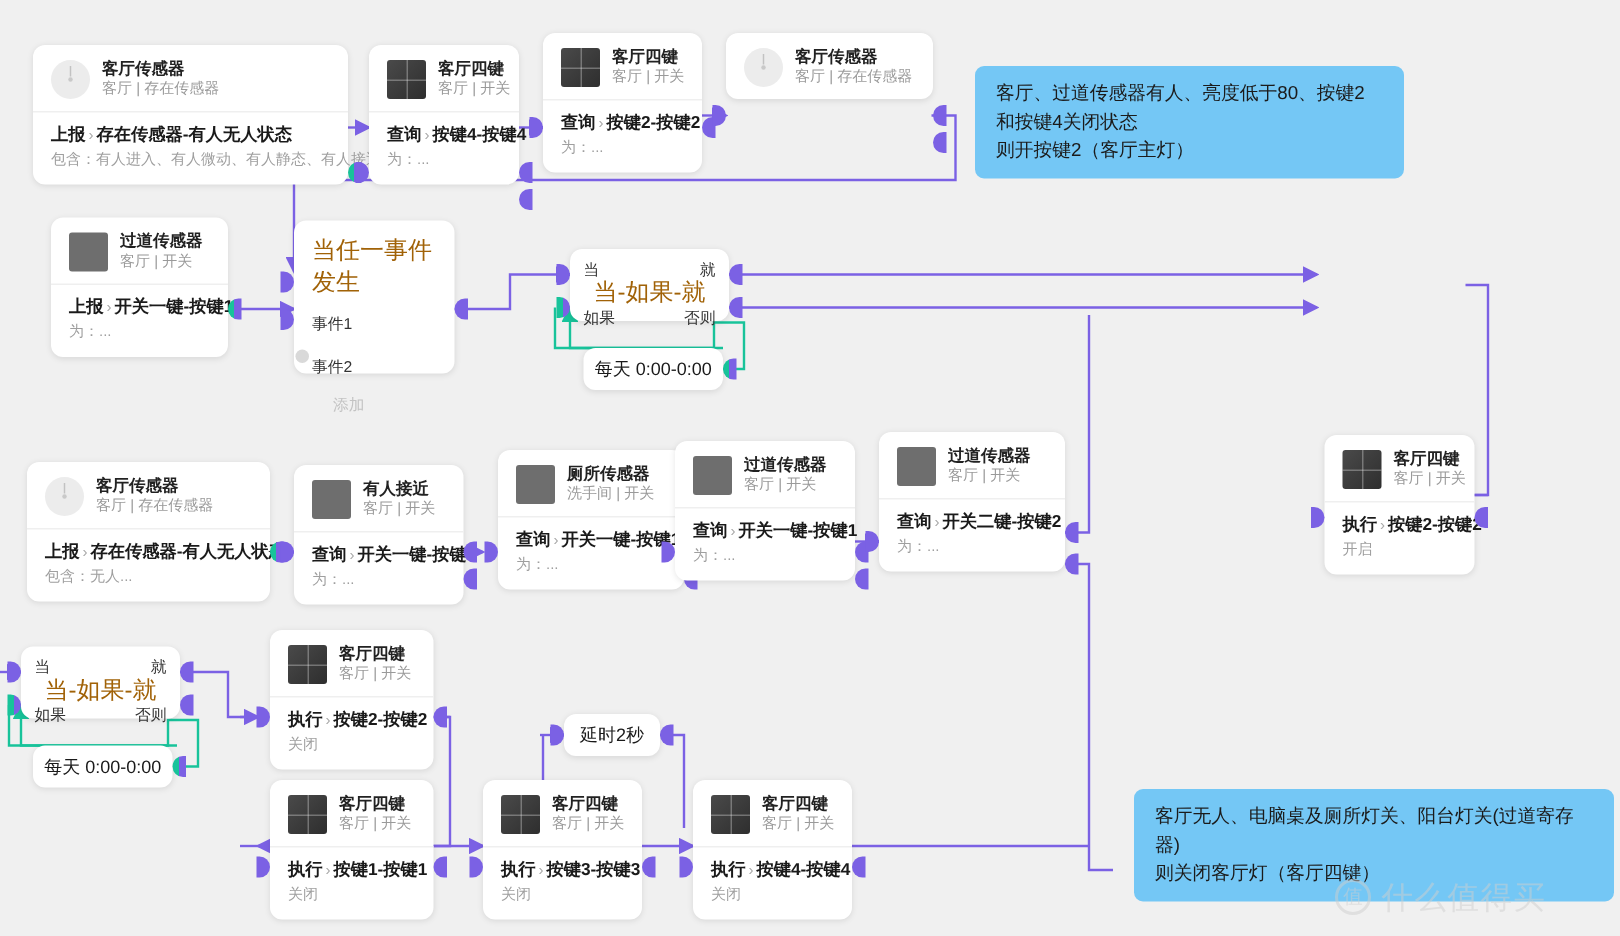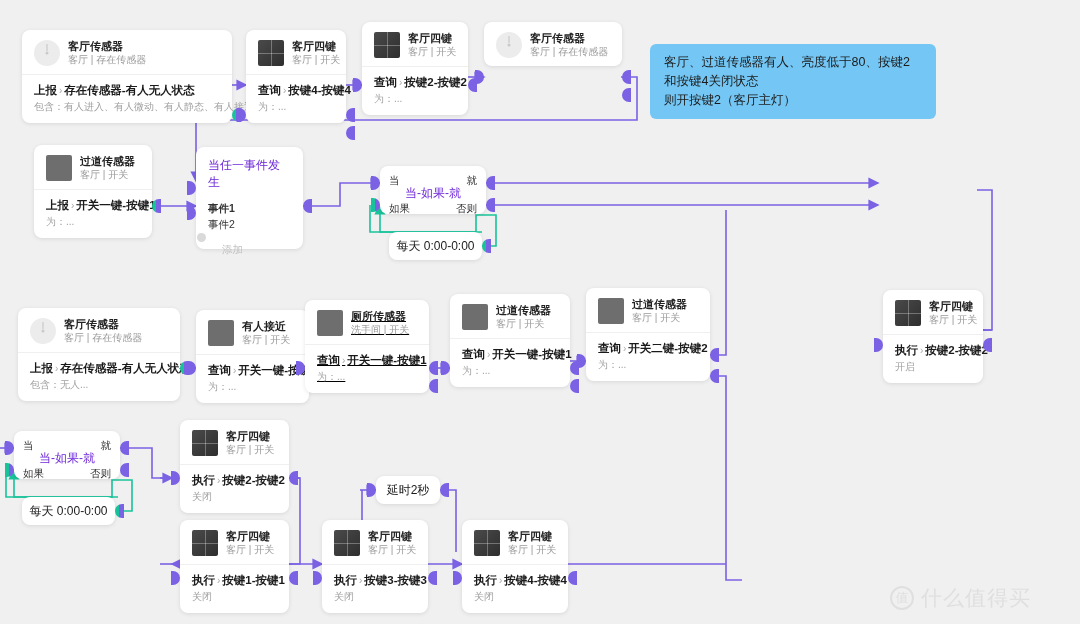--- a/index.html
+++ b/index.html
@@ -50,21 +50,21 @@
   .dev-action .verb { font-weight: bold; }
   .dev-action .arrow { color: #aaa; margin: 0 2px; font-size: 10px; }
   .dev-action .tgt { font-weight: bold; }
   .dev-val { font-size: 10px; color: #9f9f9f; line-height: 14px; white-space: nowrap; margin-top: 1px; }
 
   
   .logic {
     position: absolute; background:#fff; border-radius: 8px;
     box-shadow: 0 1px 4px rgba(0,0,0,.10);
   }
-  .logic-title { font-size: 12px; color:#6d28d9; text-align:center; }
+  .logic-title { font-size: 16px; color:#a16207; text-align:center; }
   .port-row { font-size: 10.5px; color:#333; line-height: 14px; }
   .port-row.muted { color:#c3c3c3; }
 
   .plain {
     position:absolute; background:#fff; border-radius:8px;
     box-shadow: 0 1px 4px rgba(0,0,0,.10);
     display:flex; align-items:center; justify-content:center;
     font-size: 12px; color:#1a1a1a;
   }
 
@@ -271,21 +271,21 @@
       </div>
       <div class="dev-val">为：...</div>
     </div>
     <div class="port right out-green" style="right:-9px; top:54px;">
         <span class="cap"></span>
       </div>
   </div>
 
   <div class="logic" style="left:196px; top:147px; width:107px; height:102px; padding:10px 12px;">
     <div class="logic-title" style="text-align:left; margin-bottom:10px;">当任一事件发生</div>
-    <div class="port-row" style="margin-bottom:2px;font-weight:bold;">事件1</div>
+    <div class="port-row" style="margin-bottom:15px;">事件1</div>
     <div class="port-row" style="margin-bottom:11px;">事件2</div>
     <div class="port-row muted" style="padding-left:14px;">添加</div>
     <div class="port left" style="left:-9px; top:34px;">
         <span class="cap"></span>
       </div>
     <div class="port left" style="left:-9px; top:59px;">
         <span class="cap"></span>
       </div>
     <div class="port grey" style="left:1px; top:84px;">
         <span class="cap"></span>
@@ -386,21 +386,21 @@
         <span class="cap"></span>
       </div>
     <div class="port right" style="right:-9px; top:51px;">
         <span class="cap"></span>
       </div>
     <div class="port right" style="right:-9px; top:69px;">
         <span class="cap"></span>
       </div>
   </div>
 
-  <div class="node" style="left:305px; top:300px; width:124px;text-decoration:underline;">
+  <div class="node" style="left:332px; top:300px; width:124px;">
     <div class="dev-head">
       <div class="dev-icon icon-switch"></div>
       <div class="dev-meta">
         <div class="dev-title">厕所传感器</div>
         <div class="dev-sub">洗手间 | 开关</div>
       </div>
     </div>
     <div class="dev-body">
       <div class="dev-action">
         <span class="verb">查询</span><span class="arrow">›</span><span class="tgt">开关一键-按键1</span>
@@ -590,19 +590,21 @@
       <div class="dev-val">关闭</div>
     </div>
     <div class="port left" style="left:-9px; top:51px;">
         <span class="cap"></span>
       </div>
     <div class="port right" style="right:-9px; top:51px;">
         <span class="cap"></span>
       </div>
   </div>
 
+  <div class="annot" style="left:756px; top:526px; width:320px;">客厅无人、电脑桌及厕所灯关、阳台灯关(过道寄存器)
+则关闭客厅灯（客厅四键）</div>
 
   <div class="wm" style="left:890px; top:584px;">
     <div class="wm-badge">值</div>
     <div class="wm-text">什么值得买</div>
   </div>
 
 </div>
 
 </body></html>

